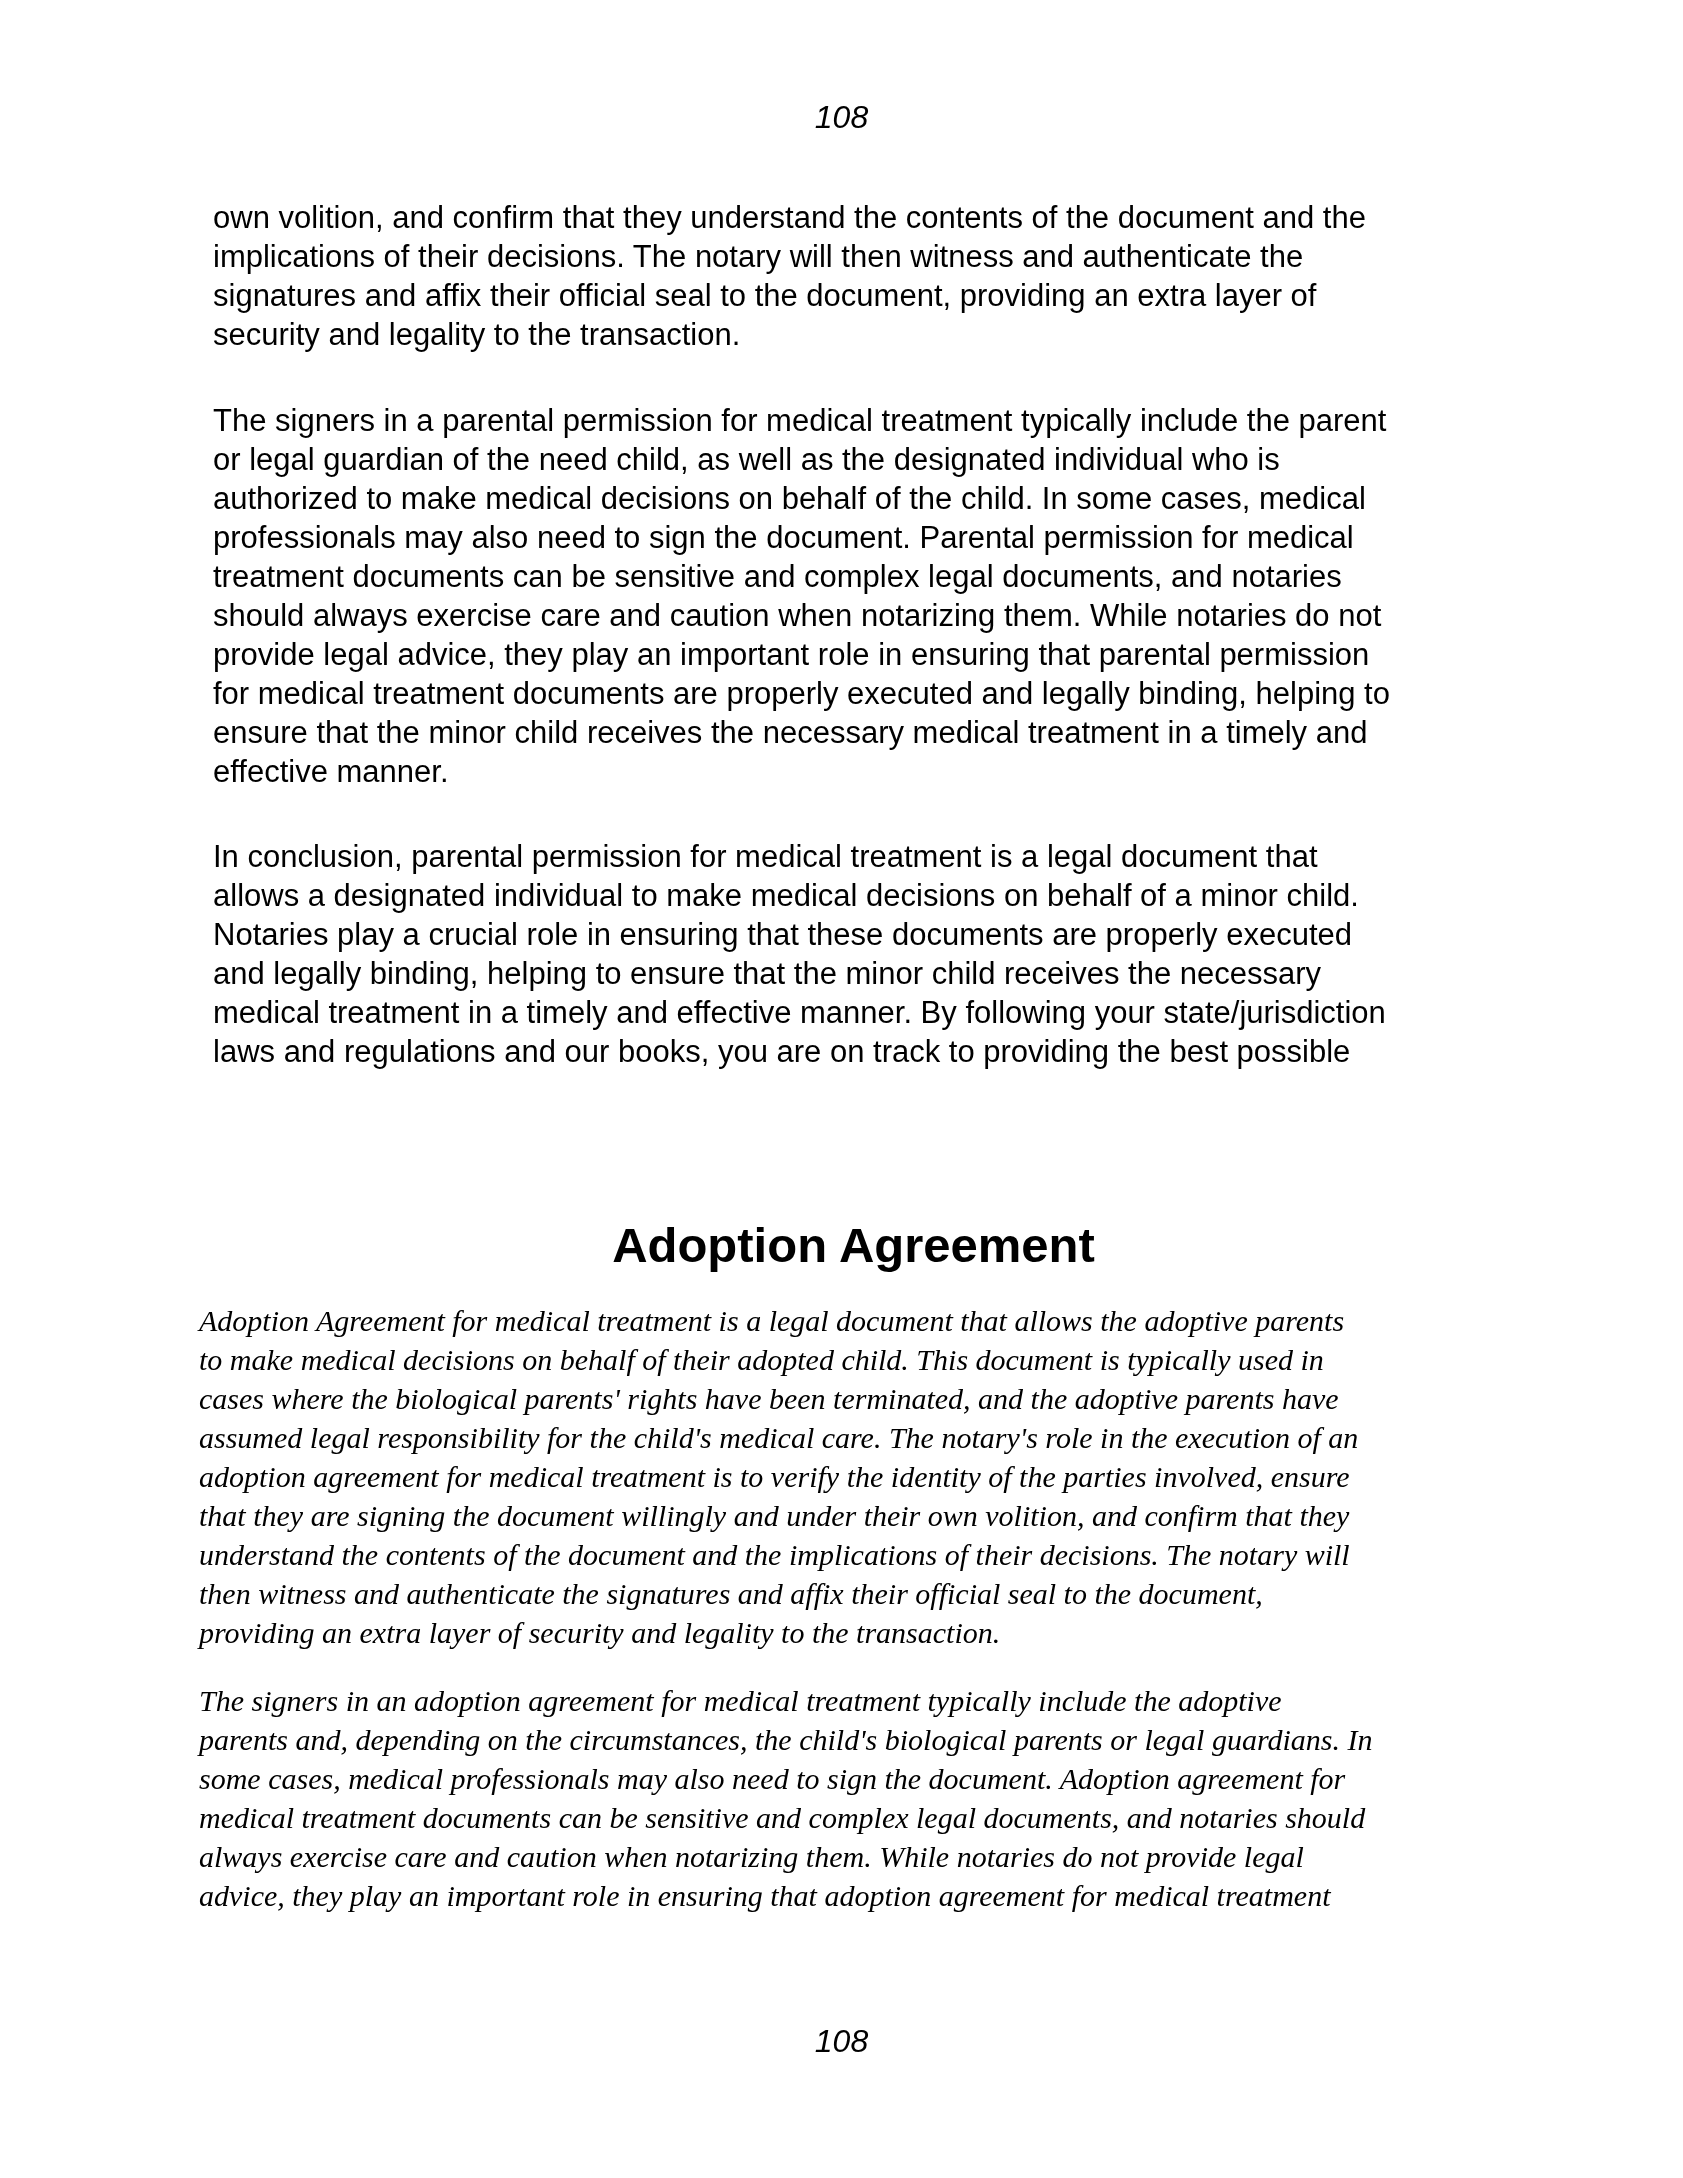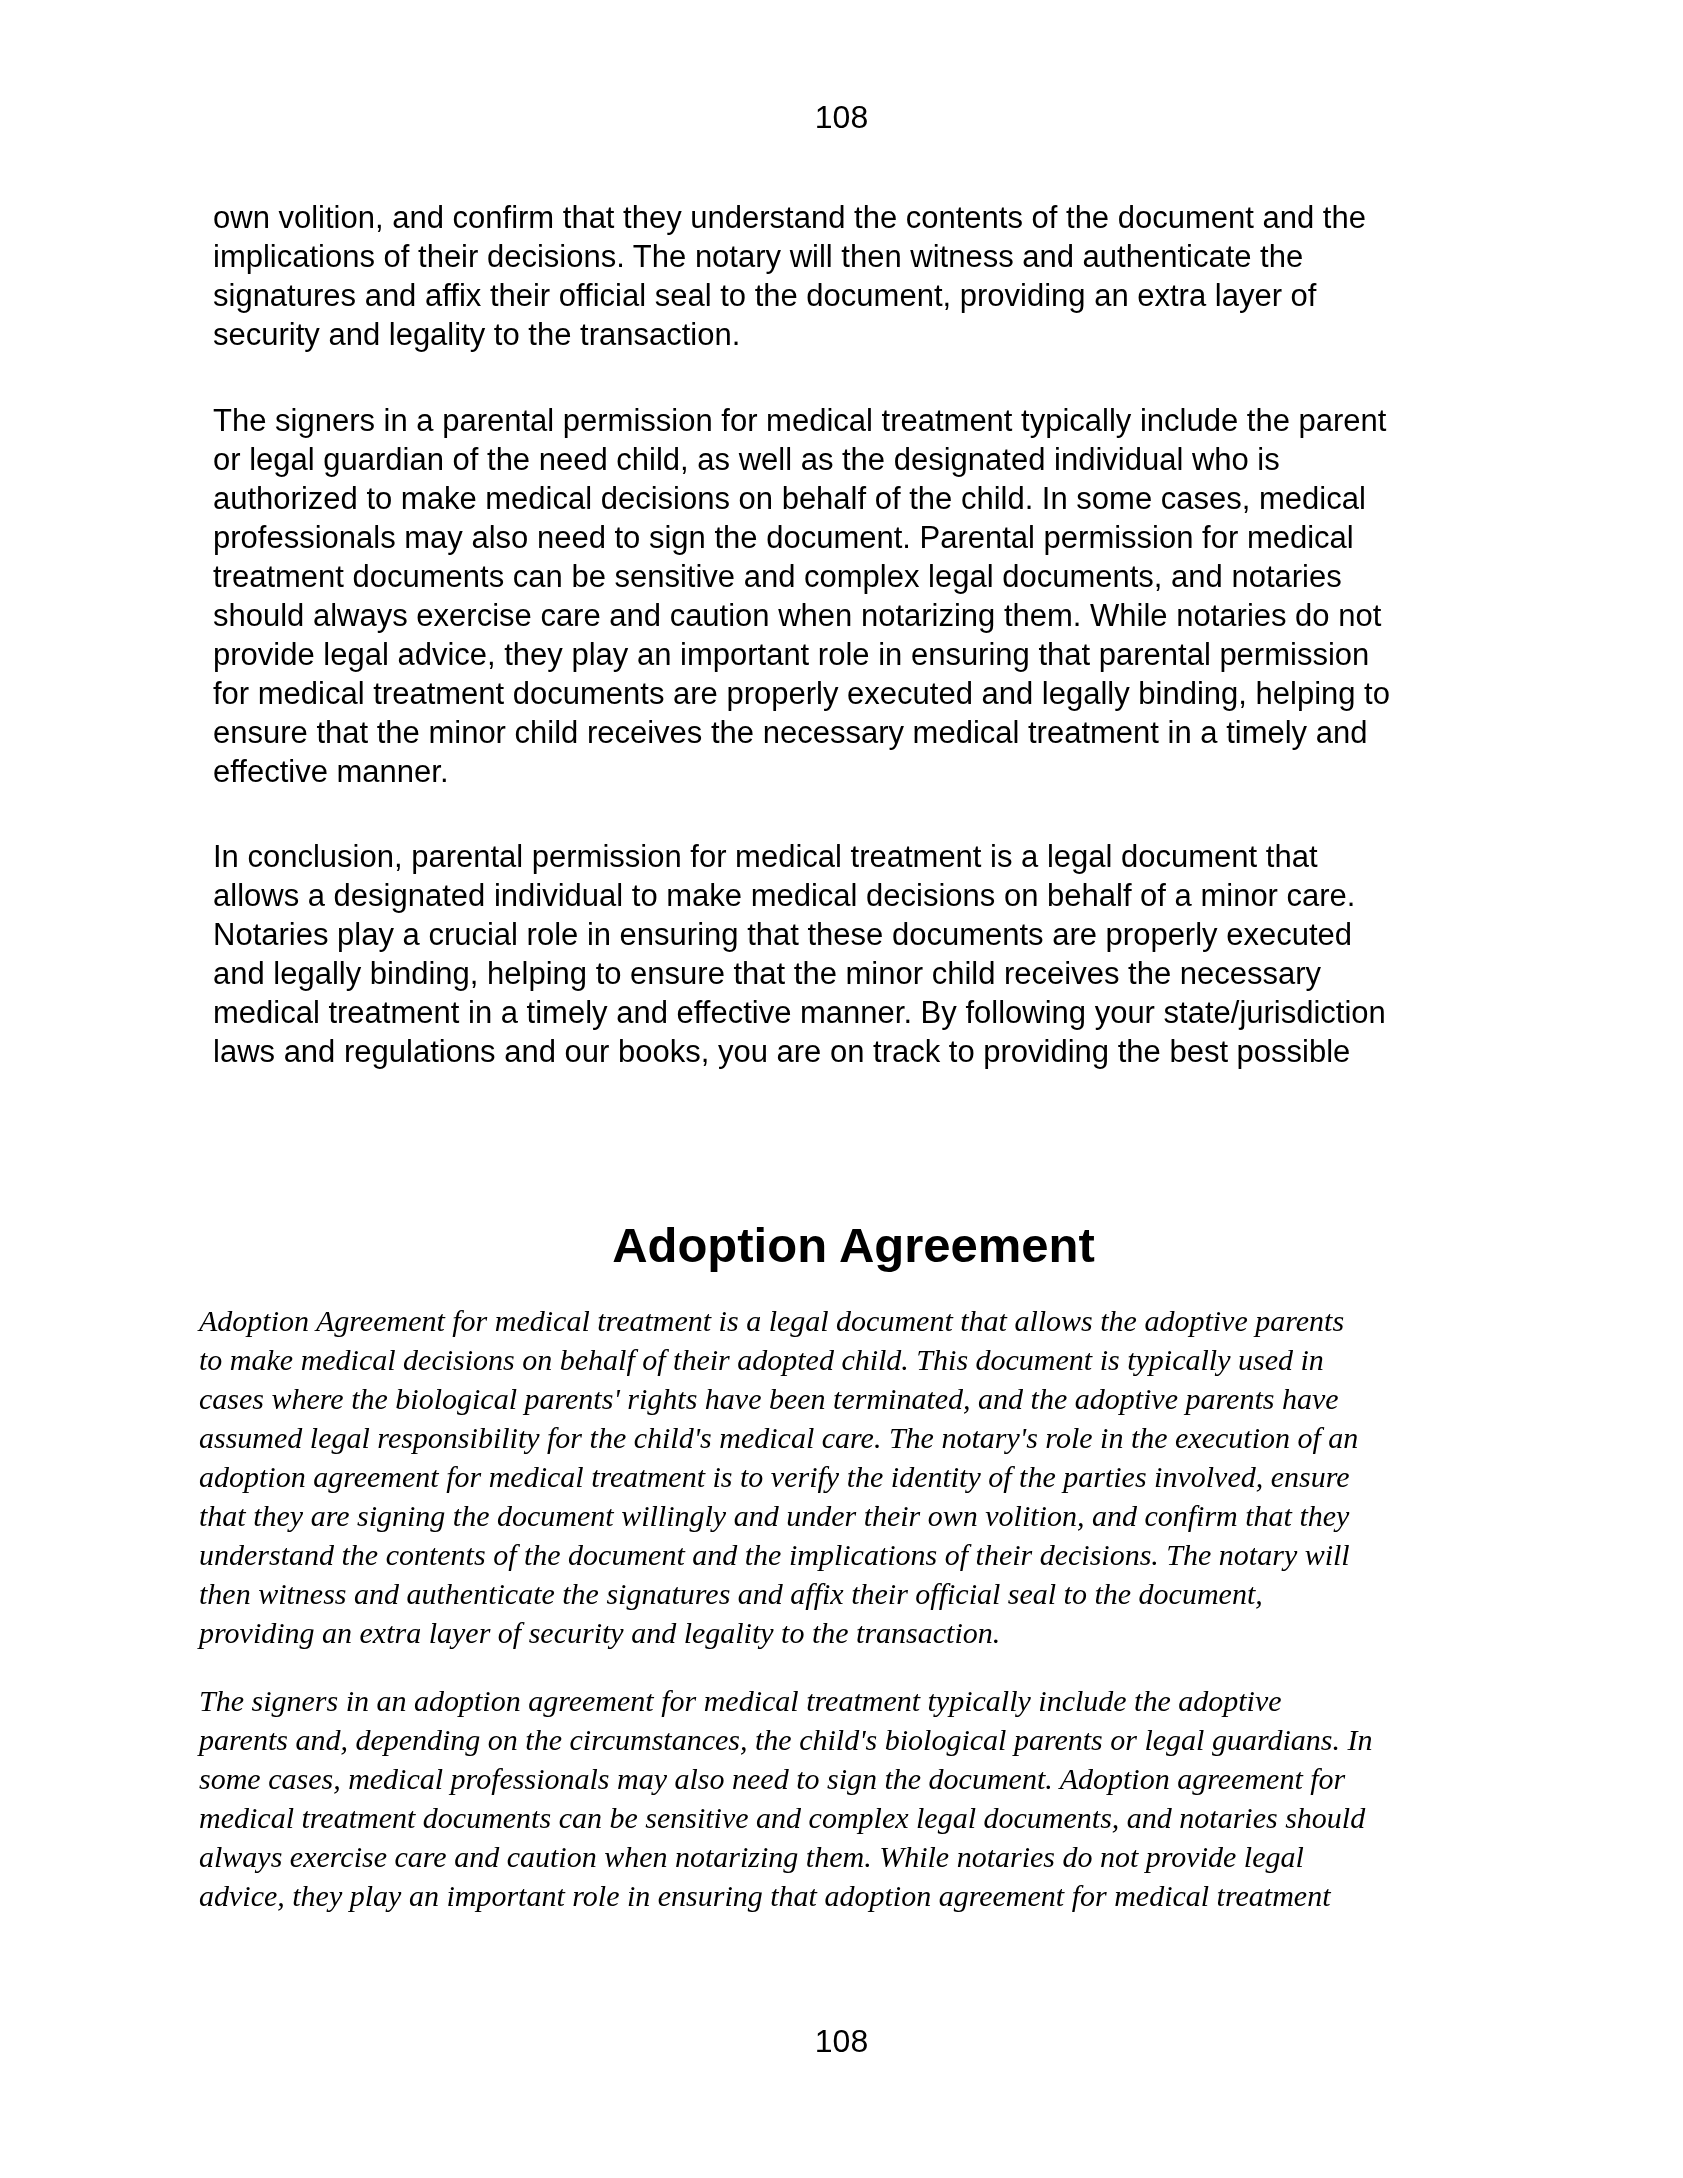--- a/index.html
+++ b/index.html
@@ -1,19 +1,19 @@
 <!DOCTYPE html>
 <html><head>
 <meta charset="utf-8">
 <style>
   html, body { margin: 0; padding: 0; background: #ffffff; }
   body { width: 1683px; height: 2178px; position: relative; overflow: hidden; color: #000; }
   .page-num {
     position: absolute; left: 0; width: 1683px; text-align: center;
-    font-family: "Liberation Sans", sans-serif; font-size: 32px; line-height: 39px;
+    font-family: "Liberation Sans", sans-serif; font-size: 32px; line-height: 39px; font-style: italic;
   }
   .sans-block {
     position: absolute; left: 213px; width: 1287px;
     font-family: "Liberation Sans", sans-serif; font-size: 31px; line-height: 39px;
     white-space: nowrap;
   }
   .serif-block {
     position: absolute; left: 199px; width: 1287px;
     font-family: "Liberation Serif", serif; font-size: 30px; line-height: 39px;
     white-space: nowrap;
@@ -48,21 +48,21 @@
   <span class="line">treatment documents can be sensitive and complex legal documents, and notaries</span>
   <span class="line">should always exercise care and caution when notarizing them. While notaries do not</span>
   <span class="line">provide legal advice, they play an important role in ensuring that parental permission</span>
   <span class="line">for medical treatment documents are properly executed and legally binding, helping to</span>
   <span class="line">ensure that the minor child receives the necessary medical treatment in a timely and</span>
   <span class="line">effective manner.</span>
 </div>
 
 <div class="sans-block" style="top:837px;">
   <span class="line">In conclusion, parental permission for medical treatment is a legal document that</span>
-  <span class="line">allows a designated individual to make medical decisions on behalf of a minor care.</span>
+  <span class="line">allows a designated individual to make medical decisions on behalf of a minor child.</span>
   <span class="line">Notaries play a crucial role in ensuring that these documents are properly executed</span>
   <span class="line">and legally binding, helping to ensure that the minor child receives the necessary</span>
   <span class="line">medical treatment in a timely and effective manner. By following your state/jurisdiction</span>
   <span class="line">laws and regulations and our books, you are on track to providing the best possible</span>
 </div>
 
 <h1 class="heading" style="top:1204px;">Adoption Agreement</h1>
 
 <div class="serif-block" style="top:1301px;">
   <span class="line">Adoption Agreement for medical treatment is a legal document that allows the adoptive parents</span>

